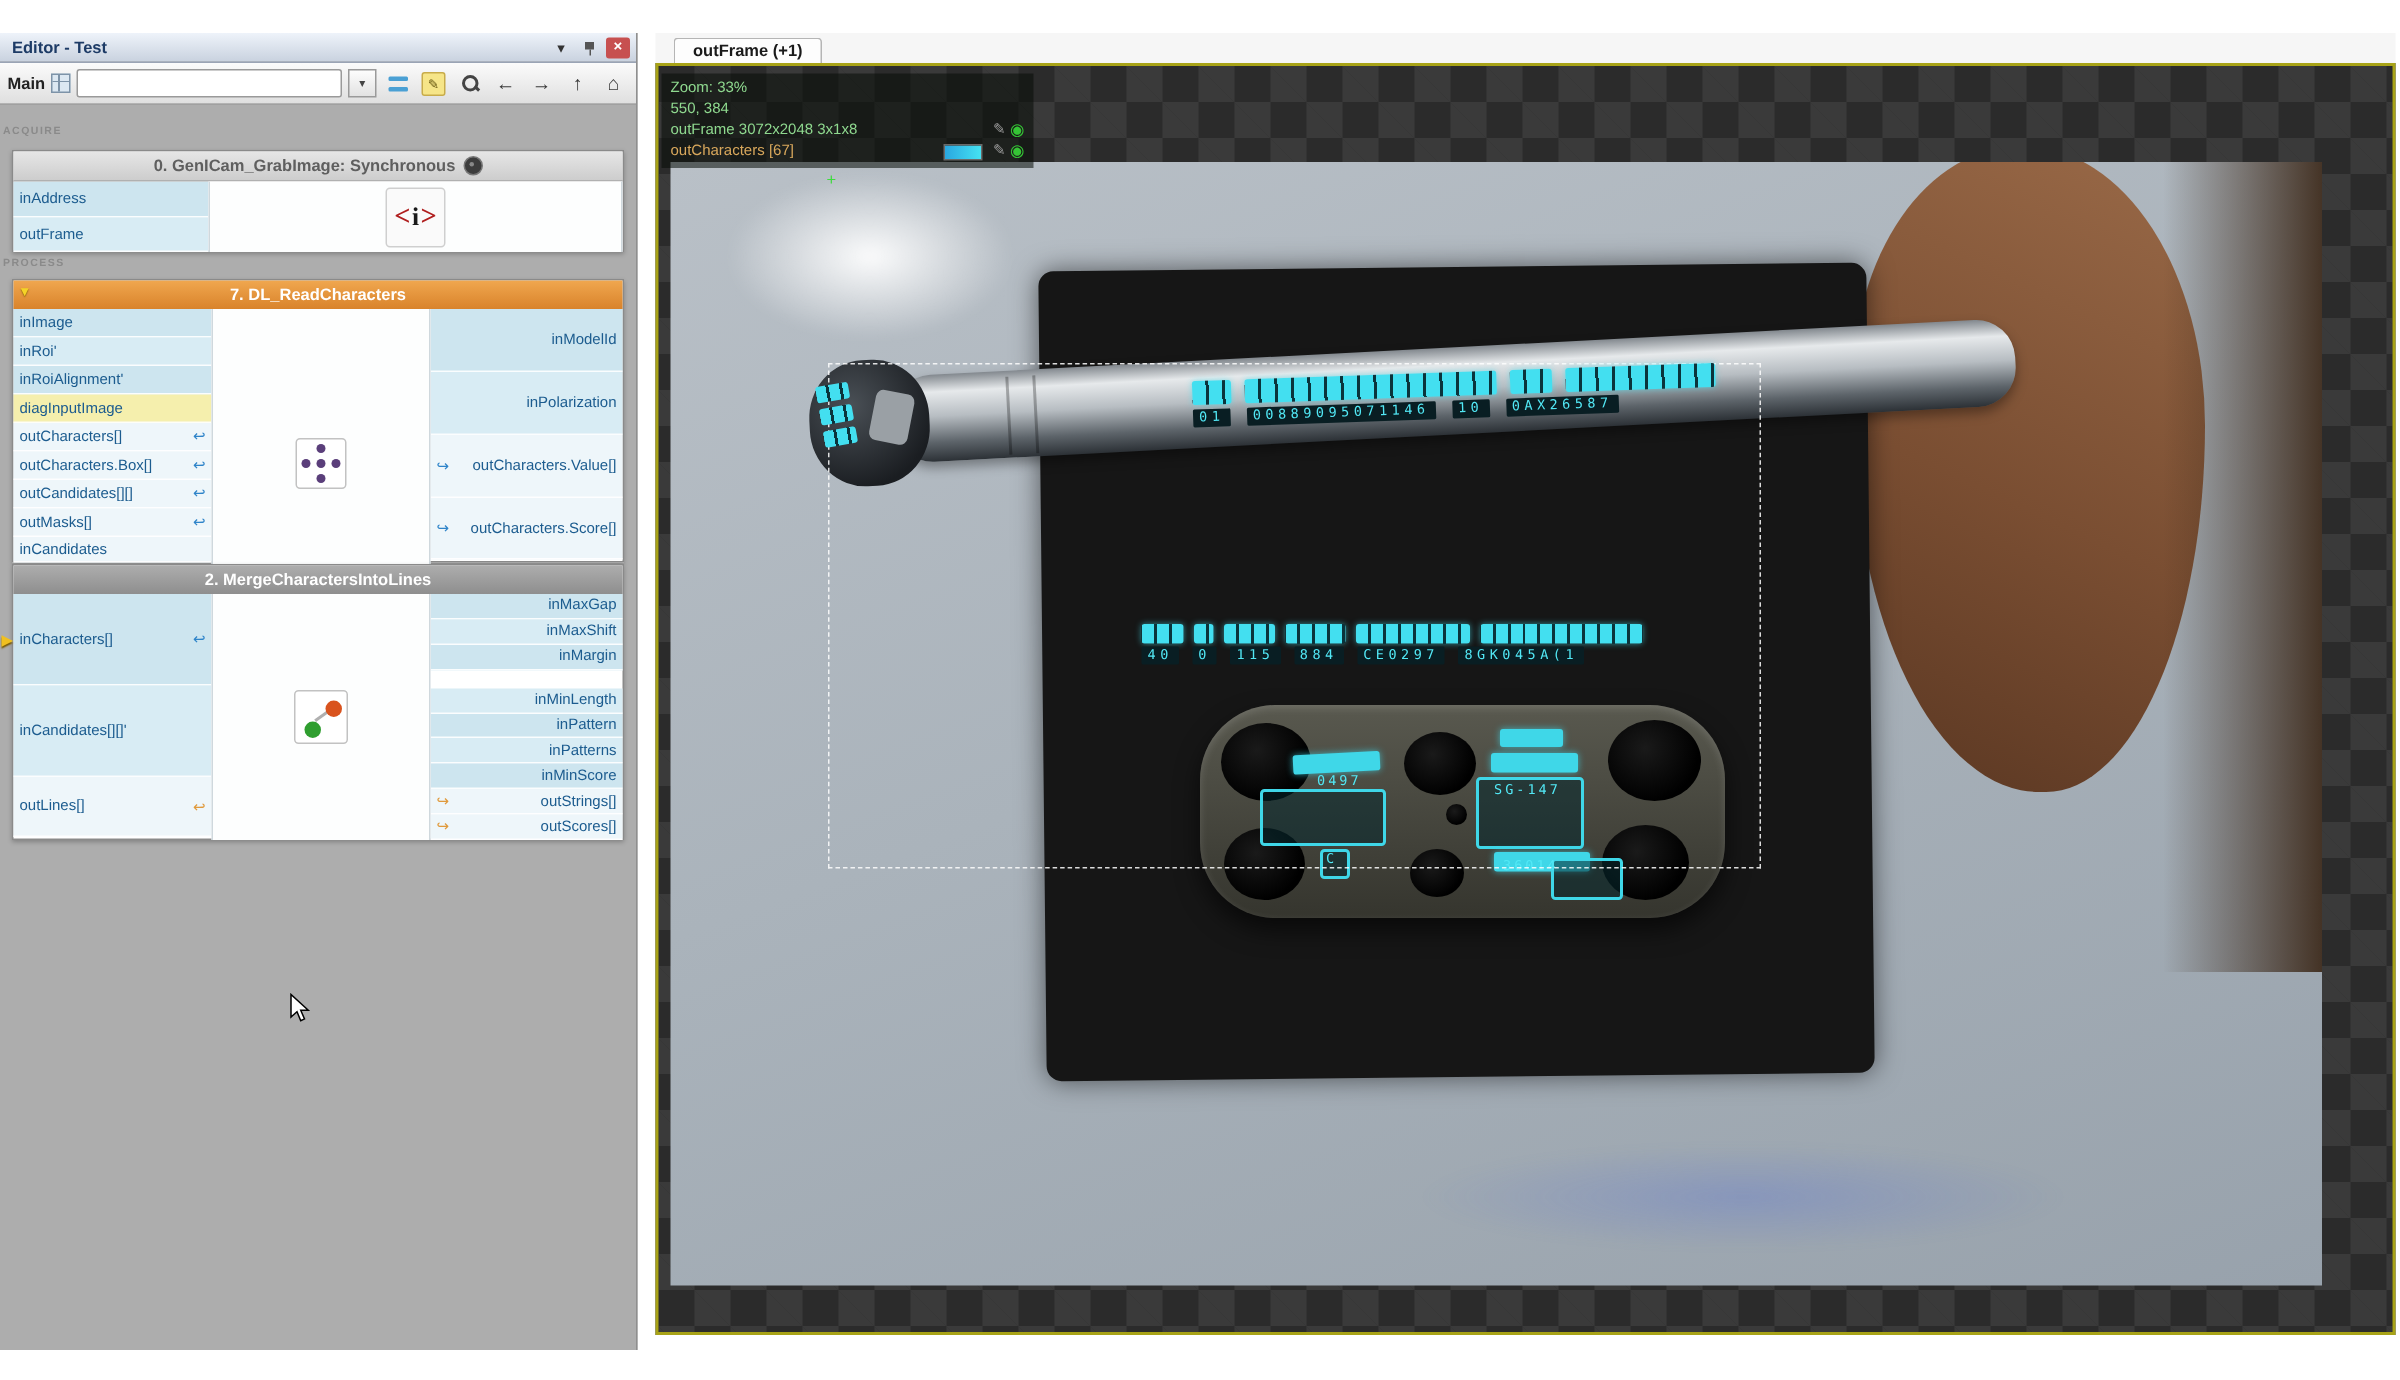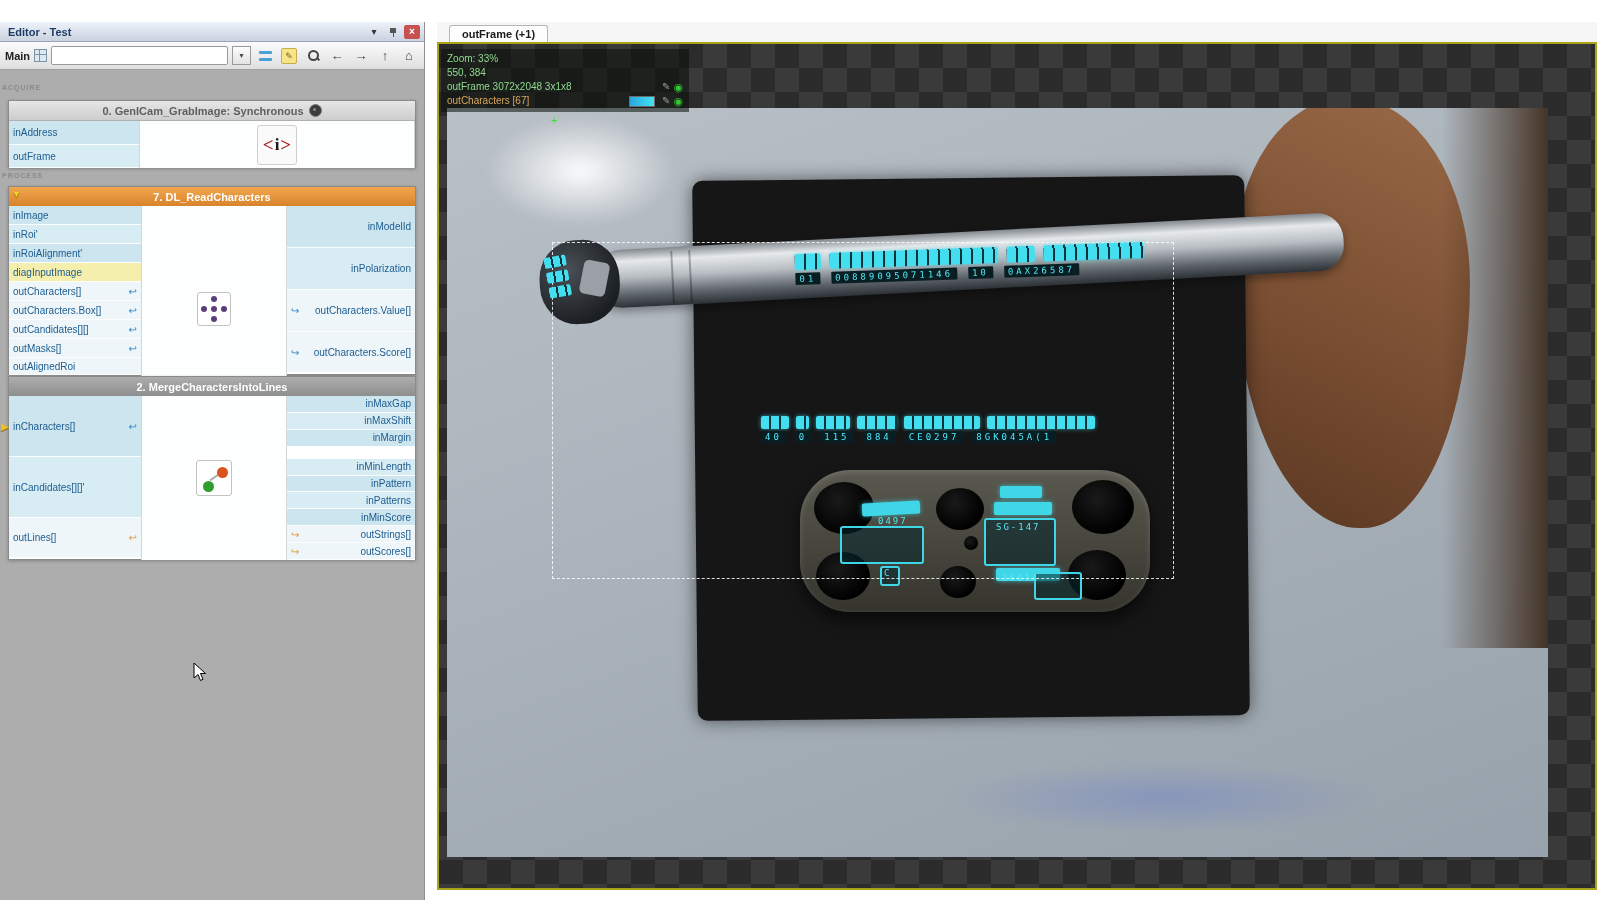--- a/index.html
+++ b/index.html
@@ -259,21 +259,21 @@
               </div>
             <div class="prow outp" style="height:19px;justify-content:center;">
                 <span>outCandidates[][]</span>
                 <span class="curlR">↩</span>
               </div>
             <div class="prow outp" style="height:19px;">
                 <span>outMasks[]</span>
                 <span class="curlR">↩</span>
               </div>
             <div class="prow outp" style="height:17px;">
-                <span>outAlignedRoi</span>
+                <span>inCandidates</span>
               </div>
           </div>
           <div class="colC">
             <span class="dlicon">
                 <i></i>
                 <i></i>
                 <i></i>
                 <i></i>
                 <i></i>
               </span>

